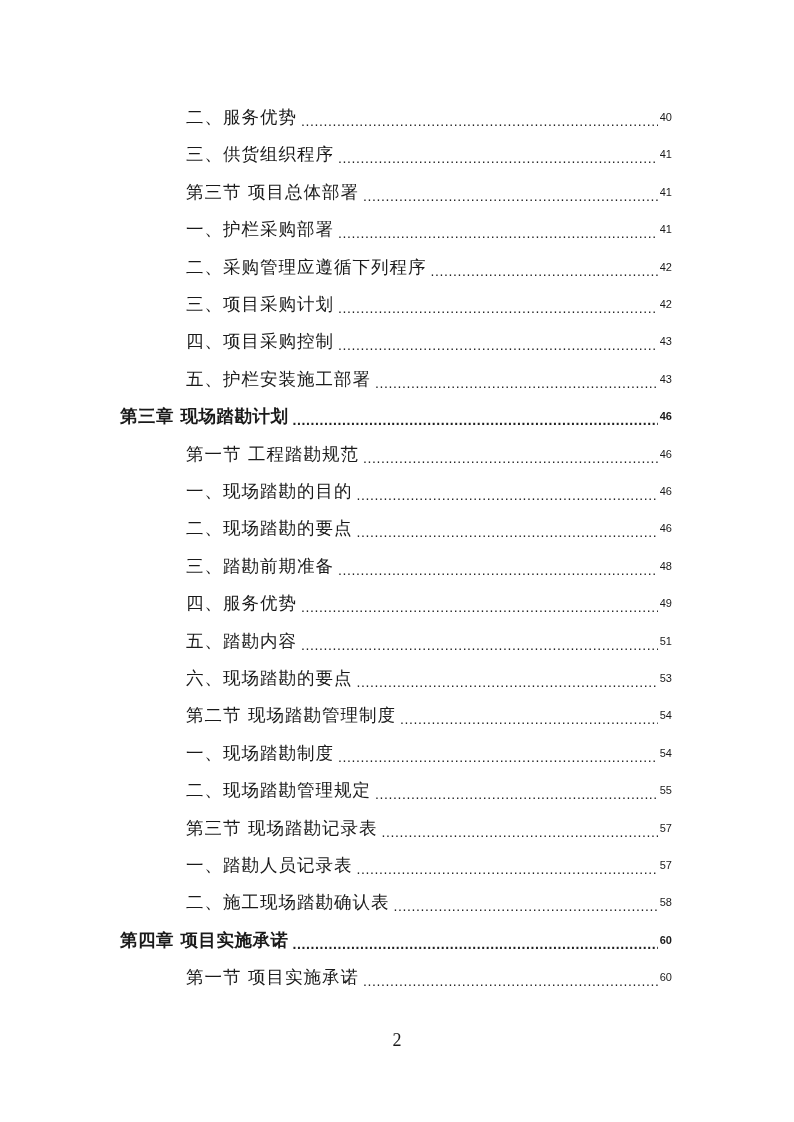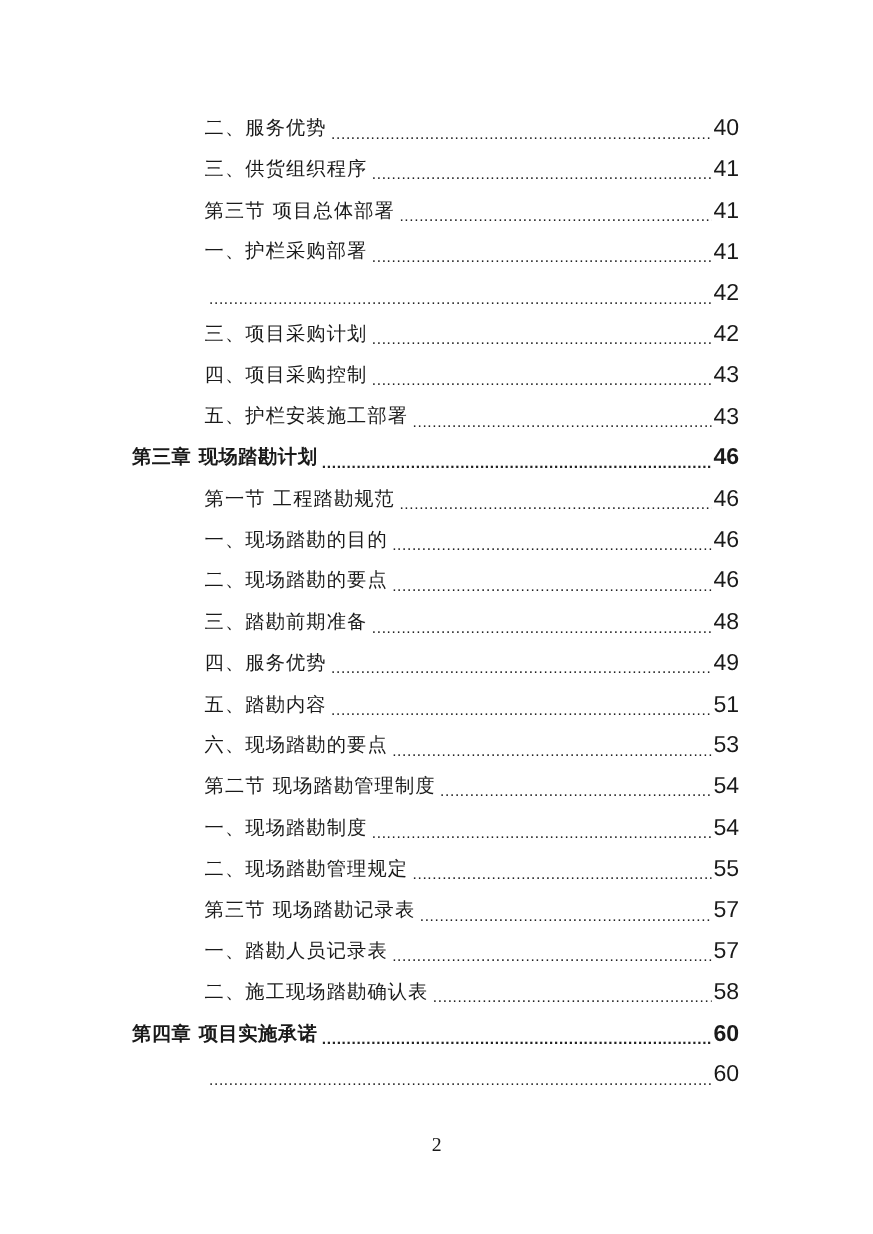--- a/index.html
+++ b/index.html
@@ -13,21 +13,21 @@
   .row.lvl3 { left: 186px; }
   .row .title { white-space: nowrap; letter-spacing: 1px; text-align: center; }
   .row.lvl1 .title { letter-spacing: 0.5px; }
   .row .leader { flex: 1; overflow: hidden; white-space: nowrap; margin: 0 2px 0 4px;
                  font-family: "Liberation Sans", sans-serif; font-size: 14px; line-height: 22px;
                  letter-spacing: 0.6px; color: #222; }
   .row.lvl1 .leader { font-weight: bold; }
   .row .leader::before {
     content: "........................................................................................................................................................................";
   }
-  .row .page { font-family: "Liberation Sans", sans-serif; font-size: 21px; white-space: nowrap; }
+  .row .page { font-family: "Liberation Sans", sans-serif; font-size: 11px; white-space: nowrap; }
   .page-number { position: absolute; top: 1030px; left: 0; width: 794px; text-align: center;
                  font-family: "Liberation Serif", serif; font-size: 18px; color: #1a1a1a; }
 </style>
 </head>
 <body>
 
 <div class="toc">
   <div class="row lvl3" style="top:0px">
     <span class="title">二、服务优势</span>
     <span class="leader"></span>
@@ -42,20 +42,21 @@
     <span class="title">第三节  项目总体部署</span>
     <span class="leader"></span>
     <span class="page">41</span>
   </div>
   <div class="row lvl3" style="top:112.2px">
     <span class="title">一、护栏采购部署</span>
     <span class="leader"></span>
     <span class="page">41</span>
   </div>
   <div class="row lvl3" style="top:149.6px">
+    <span class="title">二、采购管理应遵循下列程序</span>
     <span class="leader"></span>
     <span class="page">42</span>
   </div>
   <div class="row lvl3" style="top:187px">
     <span class="title">三、项目采购计划</span>
     <span class="leader"></span>
     <span class="page">42</span>
   </div>
   <div class="row lvl3" style="top:224.4px">
     <span class="title">四、项目采购控制</span>
@@ -136,18 +137,19 @@
     <span class="title">二、施工现场踏勘确认表</span>
     <span class="leader"></span>
     <span class="page">58</span>
   </div>
   <div class="row lvl1" style="top:822.8px">
     <span class="title">第四章  项目实施承诺</span>
     <span class="leader"></span>
     <span class="page">60</span>
   </div>
   <div class="row lvl2" style="top:860.2px">
+    <span class="title">第一节  项目实施承诺</span>
     <span class="leader"></span>
     <span class="page">60</span>
   </div>
 </div>
 
 <div class="page-number">2</div>
 
 </body></html>

